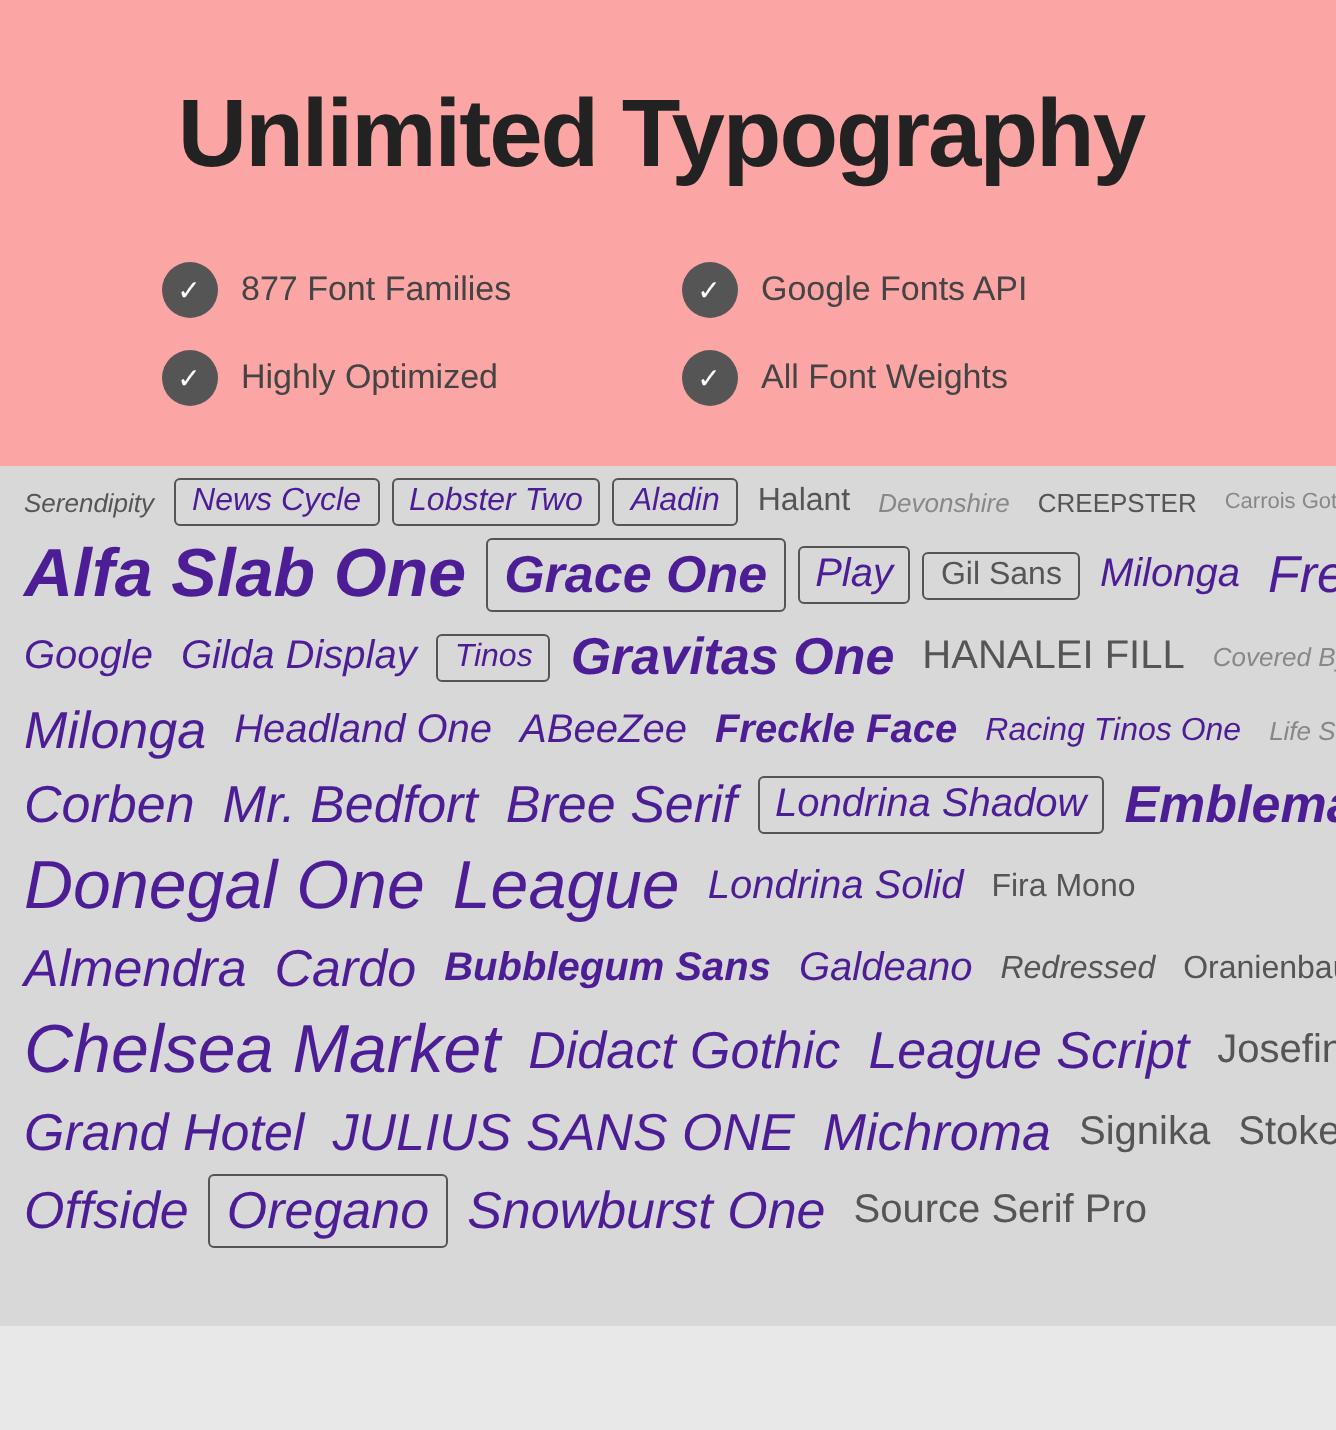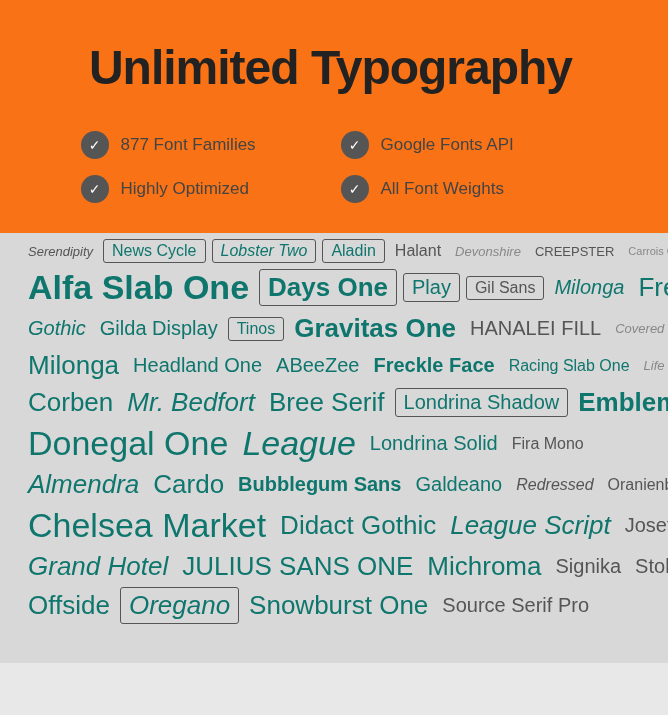--- a/index.html
+++ b/index.html
@@ -5,21 +5,21 @@
     * { margin: 0; padding: 0; box-sizing: border-box; }
     body {
       width: 668px;
       min-height: 715px;
       background-color: #e8e8e8;
       font-family: Arial, sans-serif;
       overflow: hidden;
     }
 
     .hero-section {
-      background-color: #f97316;
+      background-color: #fca5a5;
       padding: 40px 47px 30px 40px;
       text-align: center;
     }
 
     .hero-title {
       font-size: 48px;
       font-weight: 800;
       color: #222;
       margin-bottom: 36px;
       letter-spacing: -1px;
@@ -74,21 +74,21 @@
       flex-direction: column;
       justify-content: flex-start;
       padding: 4px 0;
       gap: 0;
     }
 
     .font-row {
       display: flex;
       flex-wrap: nowrap;
       align-items: center;
-      padding: 2px 24px;
+      padding: 2px 8px;
       gap: 6px;
       white-space: nowrap;
     }
 
     .font-tag {
       display: inline-block;
       color: #333;
       padding: 1px 4px;
     }
 
@@ -102,21 +102,21 @@
     .f-bold { font-weight: bold; }
 
     
     .sz-xs { font-size: 11px; }
     .sz-sm { font-size: 13px; }
     .sz-md { font-size: 16px; }
     .sz-lg { font-size: 20px; }
     .sz-xl { font-size: 26px; }
     .sz-xxl { font-size: 34px; }
 
-    .col-dark { color: #0f766e; }
+    .col-dark { color: #4c1d95; font-style: italic; }
     .col-mid { color: #555; }
     .col-light { color: #888; }
   </style>
 </head>
 <body>
 
 <div class="hero-section">
   <h1 class="hero-title">Unlimited Typography</h1>
 
   <div class="features-grid">
@@ -146,40 +146,40 @@
         <span class="font-tag sz-md col-dark bordered">News Cycle</span>
         <span class="font-tag sz-md col-dark f-italic bordered">Lobster Two</span>
         <span class="font-tag sz-md col-dark bordered">Aladin</span>
         <span class="font-tag sz-md col-mid">Halant</span>
         <span class="font-tag sz-sm col-light f-italic">Devonshire</span>
         <span class="font-tag sz-sm col-mid">CREEPSTER</span>
         <span class="font-tag sz-xs col-light">Carrois Gothic SC</span>
       </div>
       <div class="font-row">
         <span class="font-tag sz-xxl col-dark f-bold">Alfa Slab One</span>
-        <span class="font-tag sz-xl col-dark f-bold bordered">Days One</span>
+        <span class="font-tag sz-xl col-dark f-bold bordered">Grace One</span>
         <span class="font-tag sz-lg col-dark bordered">Play</span>
         <span class="font-tag sz-md col-mid bordered">Gil Sans</span>
         <span class="font-tag sz-lg col-dark f-italic">Milonga</span>
         <span class="font-tag sz-xl col-dark">Fredoka One</span>
       </div>
       <div class="font-row">
-        <span class="font-tag sz-lg col-dark f-italic">Gothic</span>
+        <span class="font-tag sz-lg col-dark f-italic">Google</span>
         <span class="font-tag sz-lg col-dark">Gilda Display</span>
         <span class="font-tag sz-md col-dark bordered">Tinos</span>
         <span class="font-tag sz-xl col-dark f-bold">Gravitas One</span>
         <span class="font-tag sz-lg col-mid">HANALEI FILL</span>
         <span class="font-tag sz-sm col-light f-italic">Covered By Your Grace</span>
       </div>
       <div class="font-row">
         <span class="font-tag sz-xl col-dark">Milonga</span>
         <span class="font-tag sz-lg col-dark">Headland One</span>
         <span class="font-tag sz-lg col-dark">ABeeZee</span>
         <span class="font-tag sz-lg col-dark f-bold">Freckle Face</span>
-        <span class="font-tag sz-md col-dark">Racing Slab One</span>
+        <span class="font-tag sz-md col-dark">Racing Tinos One</span>
         <span class="font-tag sz-sm col-light f-italic">Life Savers</span>
       </div>
       <div class="font-row">
         <span class="font-tag sz-xl col-dark">Corben</span>
         <span class="font-tag sz-xl col-dark f-italic">Mr. Bedfort</span>
         <span class="font-tag sz-xl col-dark">Bree Serif</span>
         <span class="font-tag sz-lg col-dark bordered">Londrina Shadow</span>
         <span class="font-tag sz-xl col-dark f-bold">Emblema One</span>
       </div>
       <div class="font-row">

